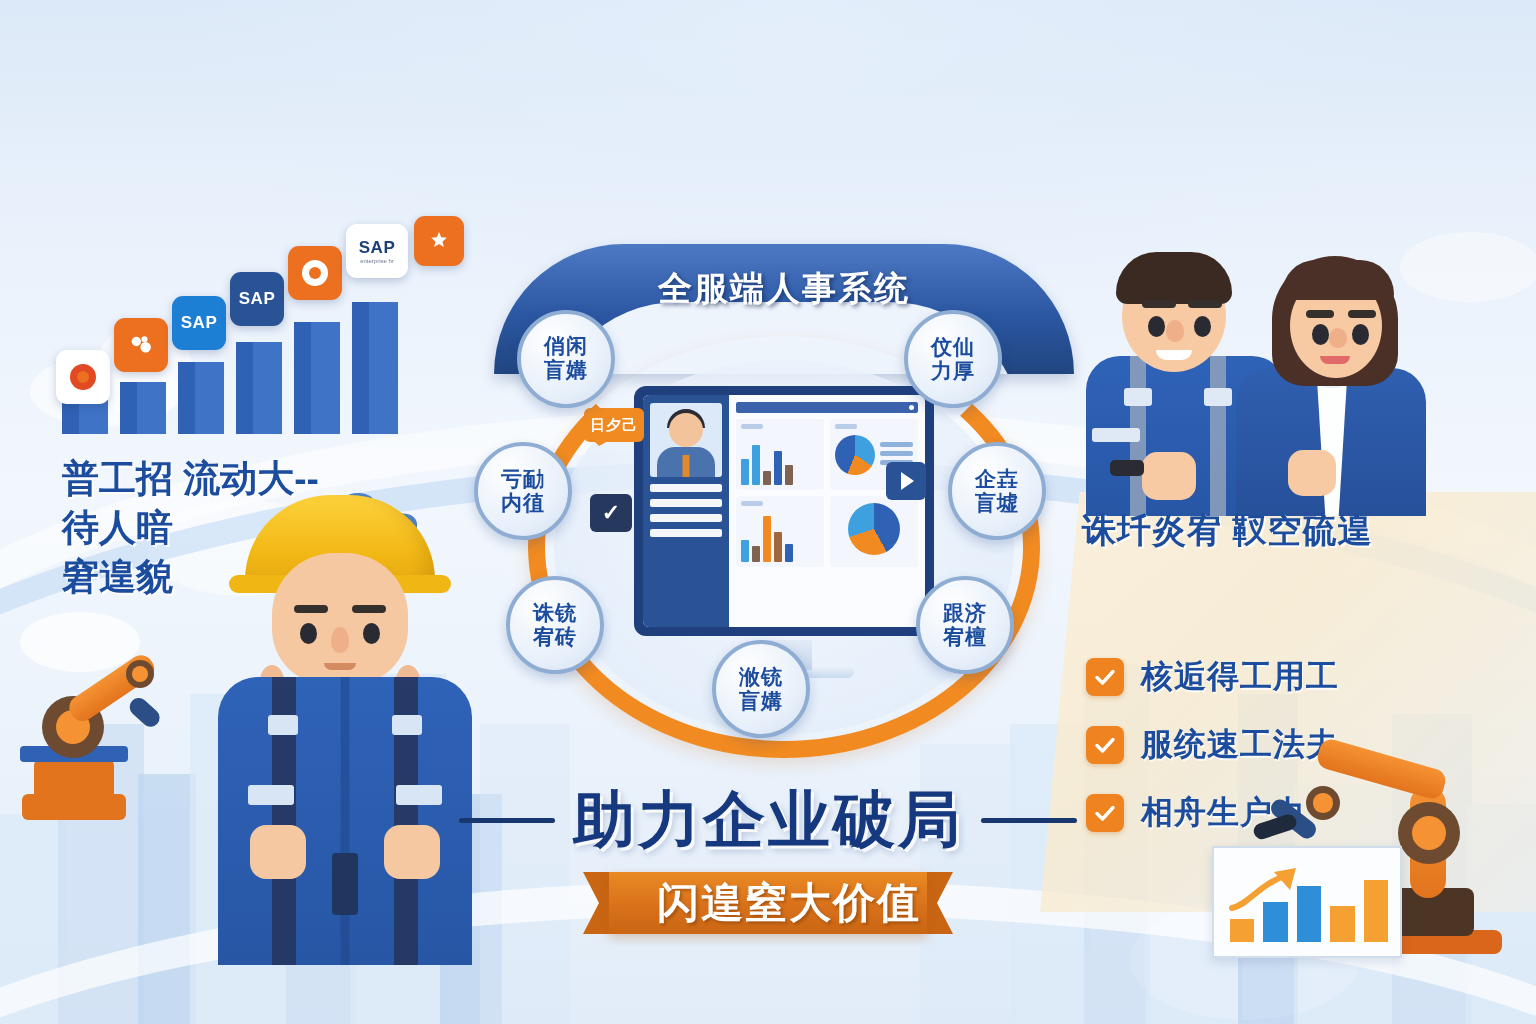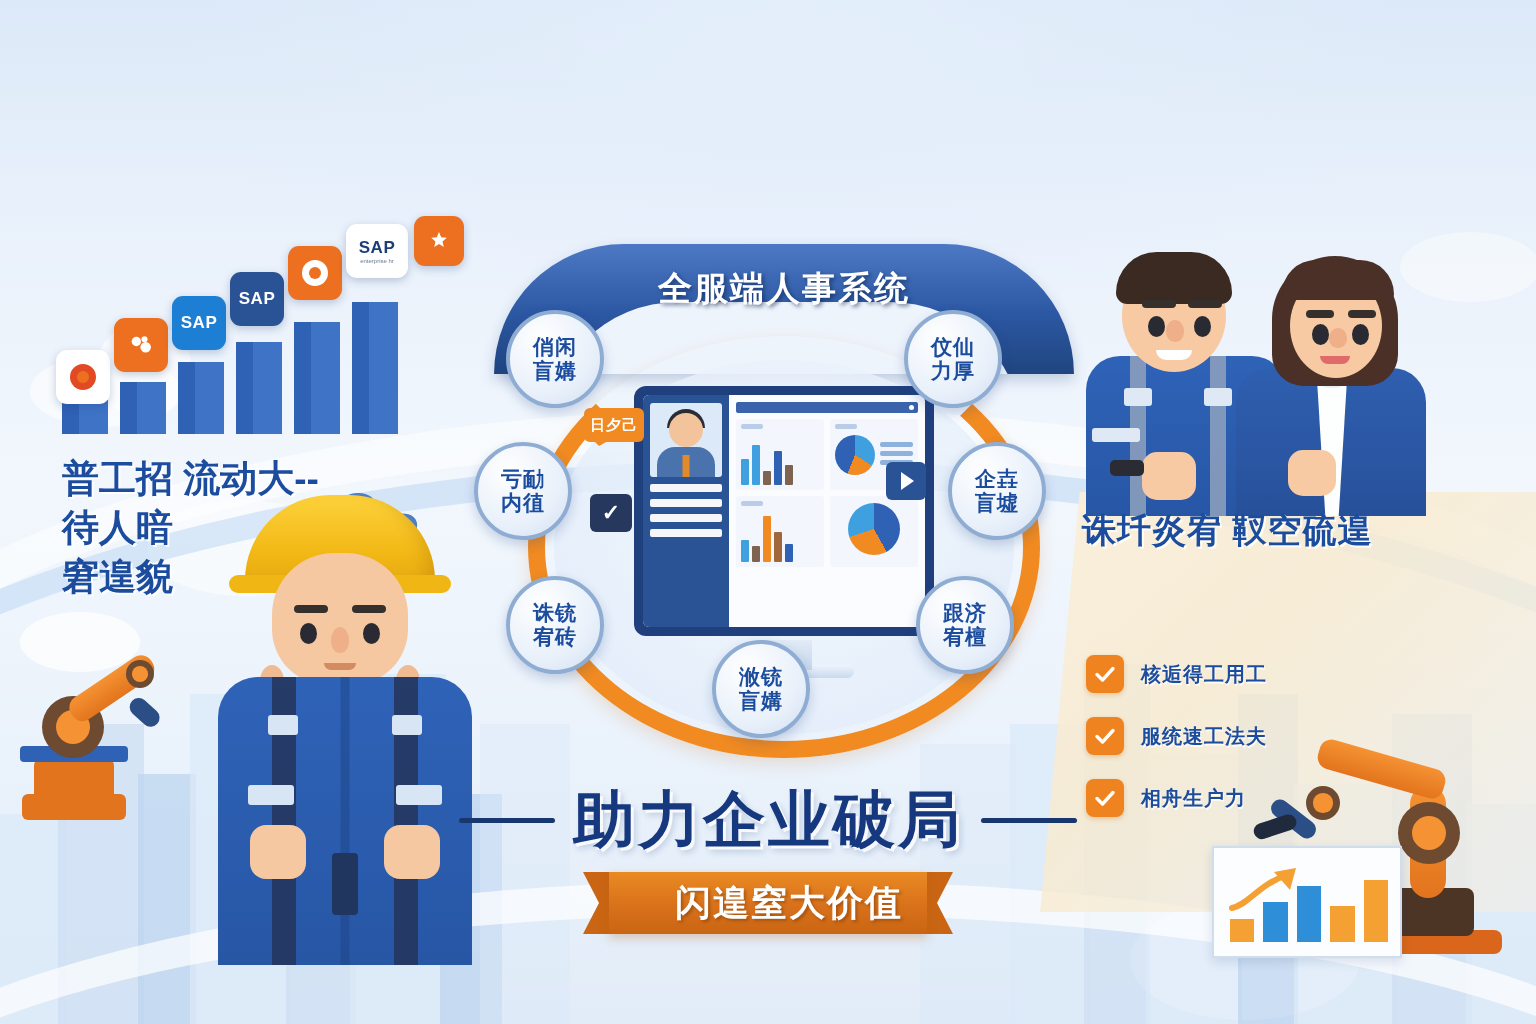--- a/index.html
+++ b/index.html
@@ -171,41 +171,41 @@
             clip-path:polygon(8% 0,100% 0,100% 100%,0 100%); }
   .rhead { position:absolute; left:1082px; top:508px; width:420px; }
   .rhead div { color:#1b4c9e; font-size:34px; font-weight:bold; line-height:1.3; letter-spacing:1px;
                text-shadow:2px 2px 0 rgba(255,255,255,.85); white-space:nowrap; }
   .checks { position:absolute; left:1086px; top:655px; width:400px; }
   .chk { display:flex; align-items:center; gap:17px; margin-bottom:24px; }
   .chk .box { width:38px; height:38px; border-radius:8px; background:#ee8320;
               display:flex; align-items:center; justify-content:center; flex:0 0 auto;
               box-shadow:0 2px 5px rgba(200,110,20,.3); }
   .chk .box svg { width:24px; height:24px; }
-  .chk span { color:#1b4c9e; font-size:20px; font-weight:bold; letter-spacing:1px;
+  .chk span { color:#1b4c9e; font-size:32px; font-weight:bold; letter-spacing:1px;
               text-shadow:1px 2px 0 rgba(255,255,255,.8); white-space:nowrap; }
 
   
   .ppl { position:absolute; left:1086px; top:238px; width:380px; height:272px; }
   .p-head { position:absolute; border-radius:50%; background:#f7caa4; }
   .p-hair { position:absolute; background:#3a2a22; }
   .p-body { position:absolute; border-radius:34px 34px 0 0; }
 
   
   .cta { position:absolute; left:0; right:0; top:778px; text-align:center; }
   .cta-row { display:flex; align-items:center; justify-content:center; gap:18px; }
   .cta-rule { width:96px; height:5px; background:#19376f; border-radius:3px; }
   .cta-main { color:#16387e; font-size:62px; font-weight:bold; letter-spacing:3px;
               text-shadow:3px 3px 0 rgba(255,255,255,.85), 4px 5px 7px rgba(20,55,120,.22); white-space:nowrap; }
   .cta-ribbon-wrap { position:relative; margin:10px auto 0; width:370px; height:62px; }
   .cta-ribbon { position:absolute; inset:0 26px;
                 background:linear-gradient(180deg,#e98a23 0%,#d9711b 55%,#c96513 100%);
                 display:flex; align-items:center; justify-content:center;
                 box-shadow:0 4px 10px rgba(180,95,20,.3); }
-  .cta-ribbon span { color:#fff; font-size:36px; font-weight:bold; letter-spacing:2px;
+  .cta-ribbon span { color:#fff; font-size:42px; font-weight:bold; letter-spacing:2px;
                      text-shadow:2px 2px 3px rgba(120,55,5,.5);margin-left:42px; }
   .cta-tail { position:absolute; top:0; width:30px; height:62px; background:#c96513; }
   .cta-tail.l { left:0;  clip-path:polygon(0 0,100% 0,100% 100%,0 100%,16px 50%); }
   .cta-tail.r { right:0; clip-path:polygon(0 0,100% 0,calc(100% - 16px) 50%,100% 100%,0 100%); }
 
   
   .robot { position:absolute; }
   .r-base { position:absolute; background:#e2741d; border-radius:6px; }
   .r-arm  { position:absolute; background:linear-gradient(180deg,#f59233,#e2741d); border-radius:12px; }
   .r-joint{ position:absolute; border-radius:50%; background:#6e4a30; }
@@ -398,21 +398,21 @@
     </div>
 
     <div class="bubble">
       <span>日夕己</span>
     </div>
     <div class="playbtn">
         <i></i>
       </div>
     <div class="checkbtn">✓</div>
 
-    <div class="node" style="left:32px; top:70px;">
+    <div class="node" style="left:43px; top:70px;font-family:Liberation Serif, serif;">
       <span>俏闲</span>
       <span>盲媾</span>
     </div>
     <div class="node" style="left:430px; top:70px;">
       <span>伩仙</span>
       <span>力厚</span>
     </div>
     <div class="node" style="left:0; top:202px;">
       <span>亏勔</span>
       <span>内徝</span>

